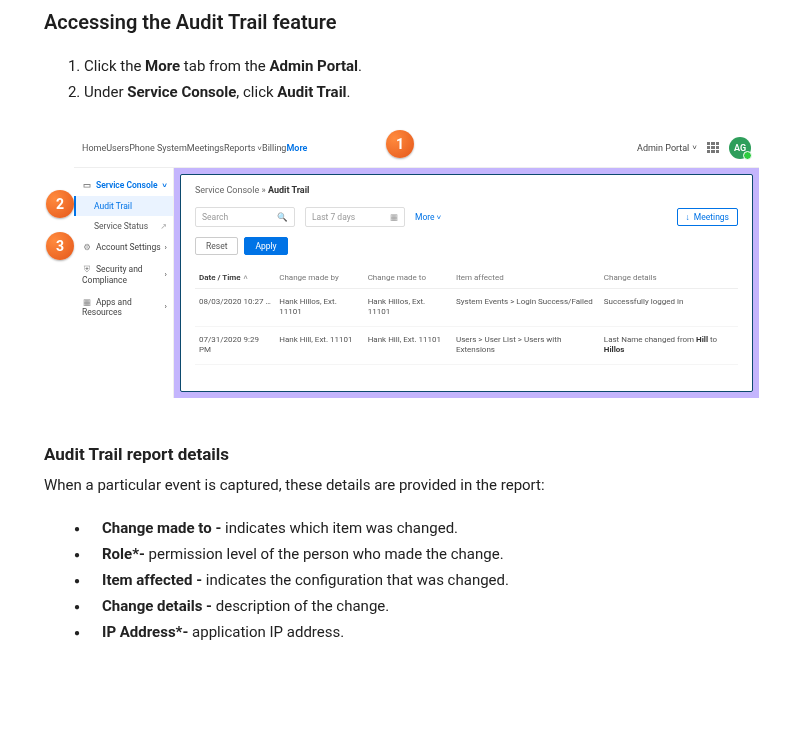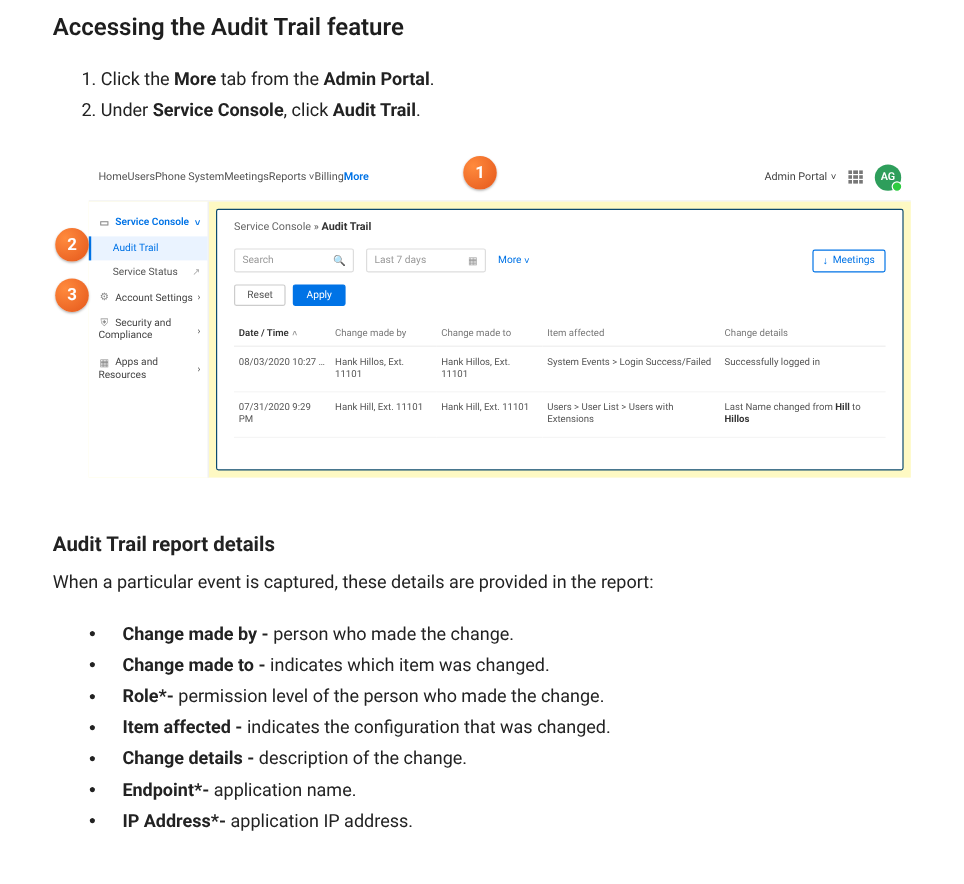--- a/index.html
+++ b/index.html
@@ -111,21 +111,21 @@
     position: relative;
   }
   .avatar::after {
     content: ""; position: absolute; right: -1px; bottom: -1px;
     width: 7px; height: 7px; background: #2ecc40; border: 1.5px solid #fff; border-radius: 50%;
   }
 
   .body-area {
     display: flex;
     height: 230px;
-    background: #fef9c3;
+    background: #c4b5fd;
   }
   .sidebar {
     width: 100px;
     background: #fff;
     border-right: 1px solid #eee;
     padding-top: 6px;
   }
   .sb-group {
     display: flex; align-items: center; justify-content: space-between;
     padding: 6px 6px 6px 8px;
@@ -335,20 +335,18 @@
         </table>
       </div>
     </div>
   </div>
 </div>
 
 <h3 class="sub-title">Audit Trail report details</h3>
 <p class="intro">When a particular event is captured, these details are provided in the report:</p>
 
 <ul class="details">
-  <li><span class="bold">Change made by - </span><span>person who made the change.</span></li>
   <li><span class="bold">Change made to - </span><span>indicates which item was changed.</span></li>
   <li><span class="bold">Role*- </span><span>permission level of the person who made the change.</span></li>
   <li><span class="bold">Item affected - </span><span>indicates the configuration that was changed.</span></li>
   <li><span class="bold">Change details - </span><span>description of the change.</span></li>
-  <li><span class="bold">Endpoint*- </span><span>application name.</span></li>
   <li><span class="bold">IP Address*- </span><span>application IP address.</span></li>
 </ul>
 
 </body></html>

